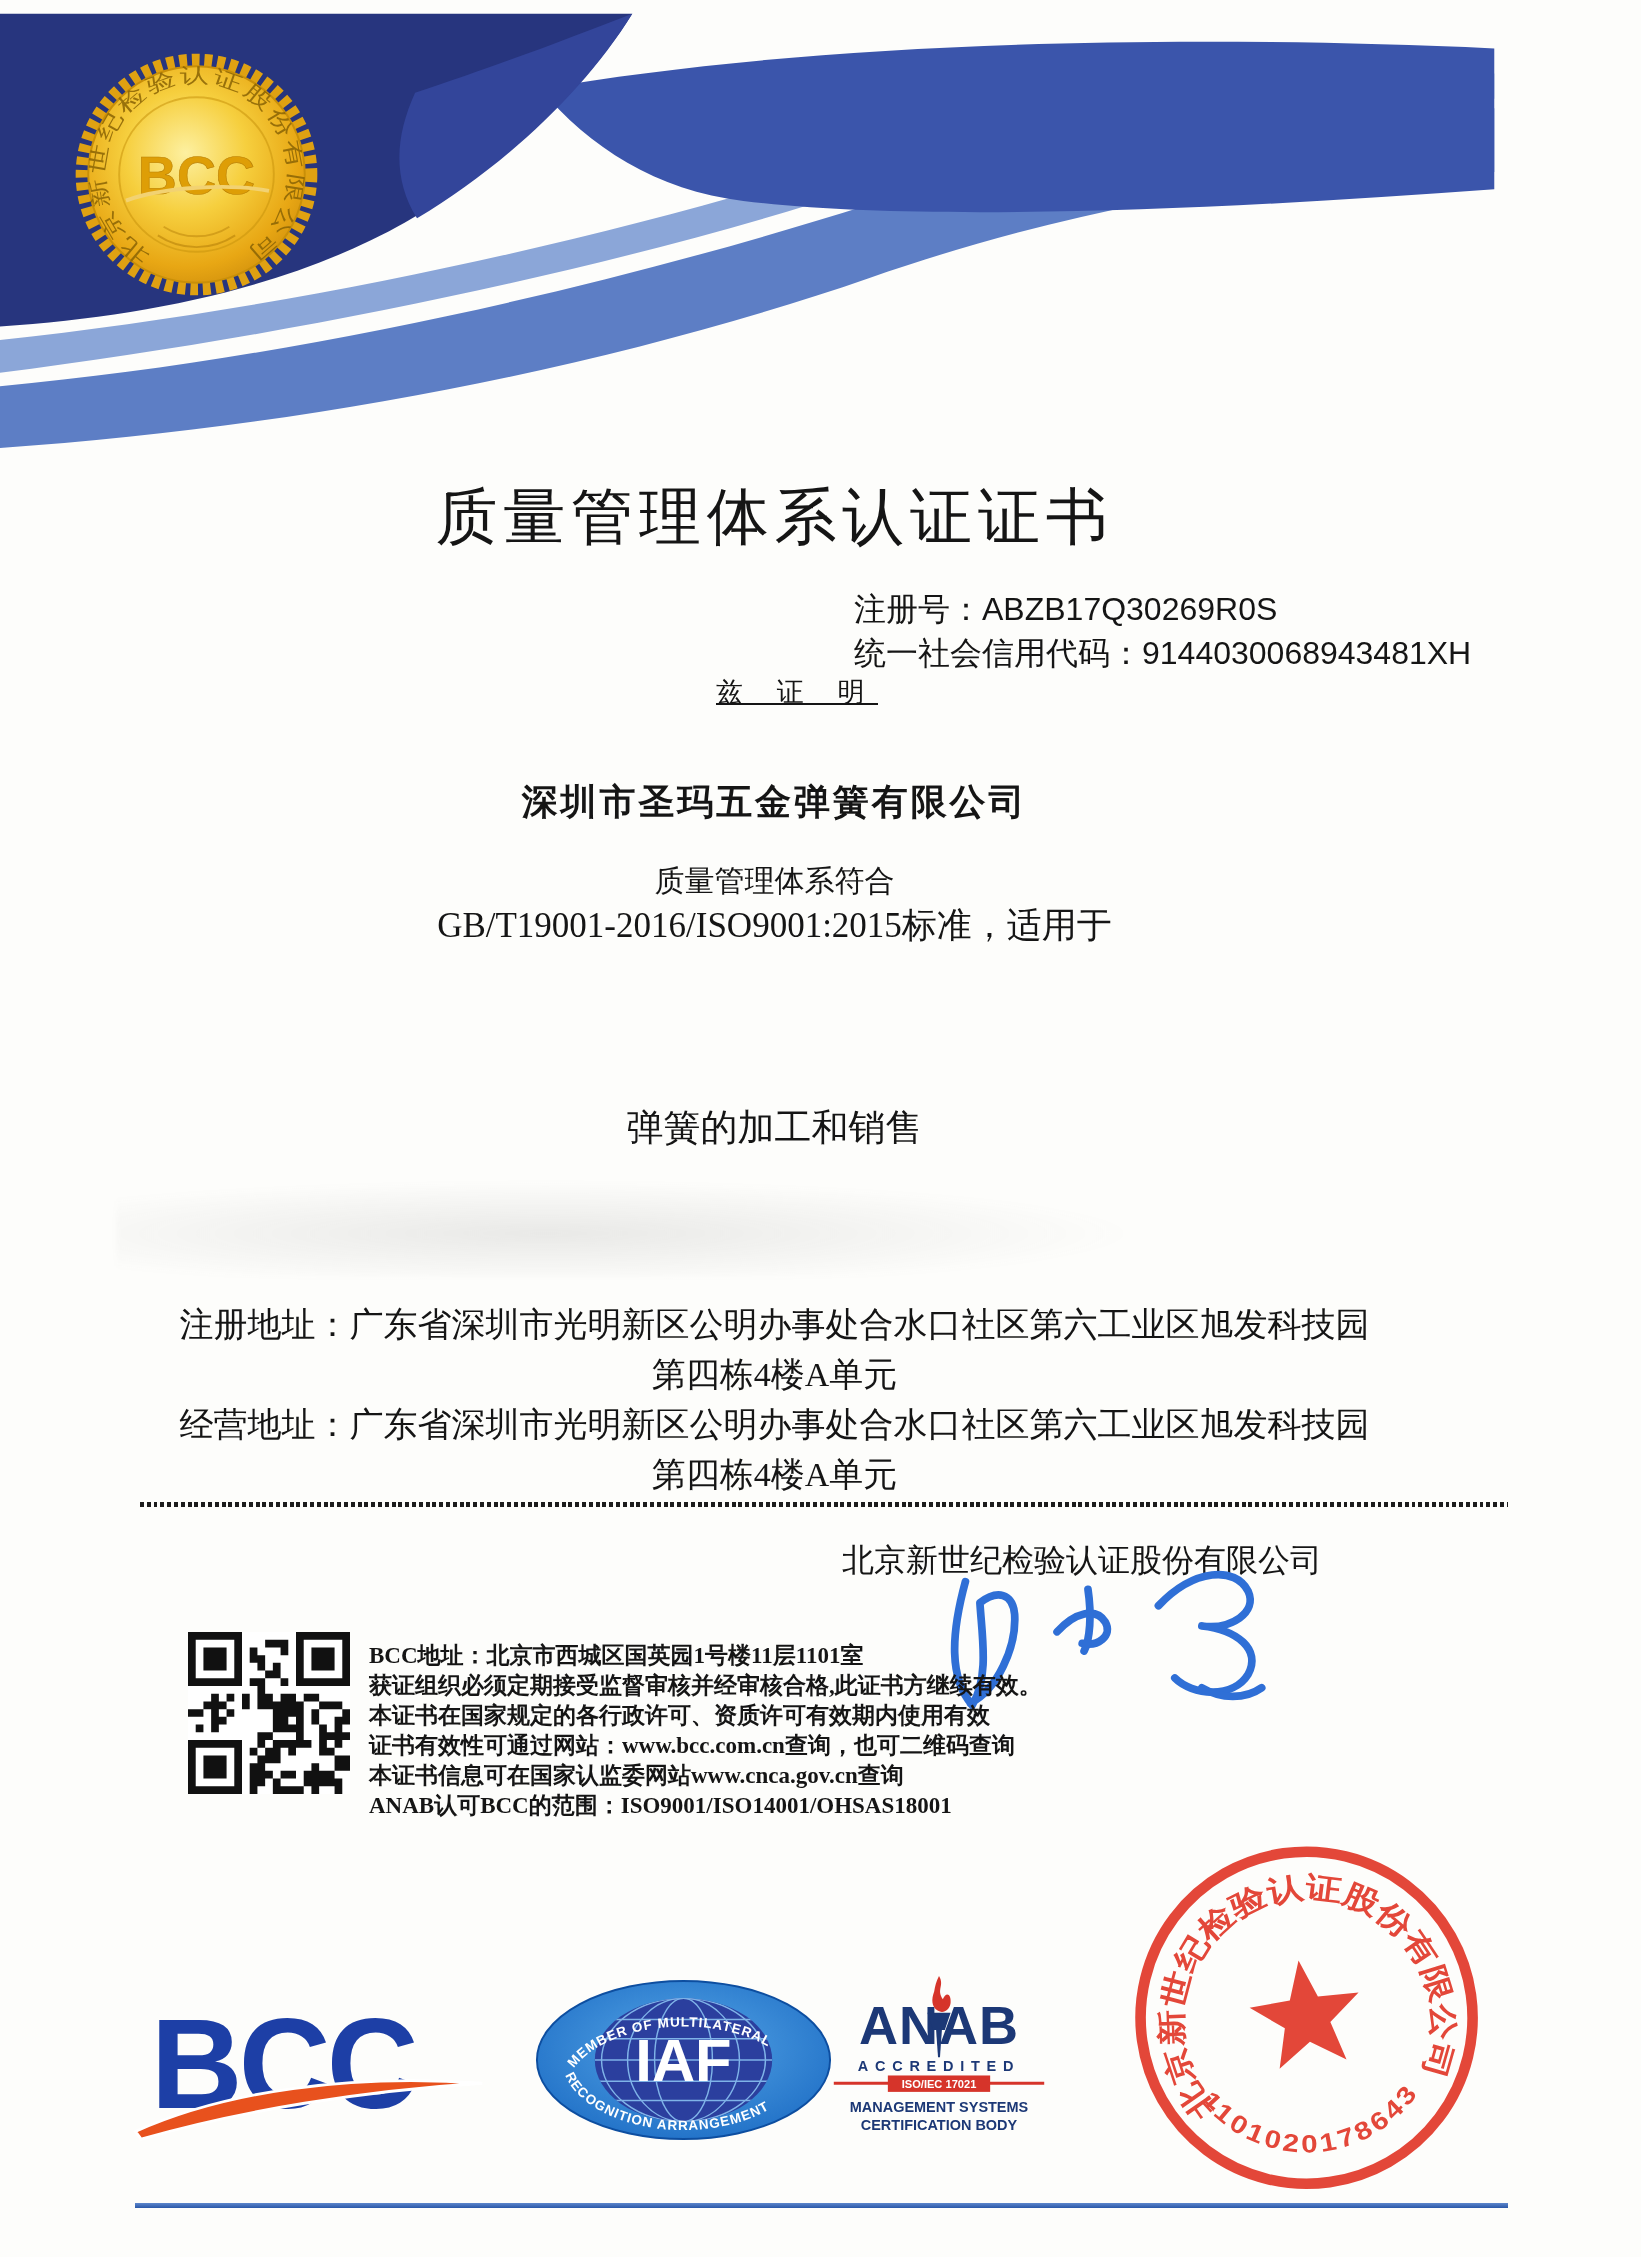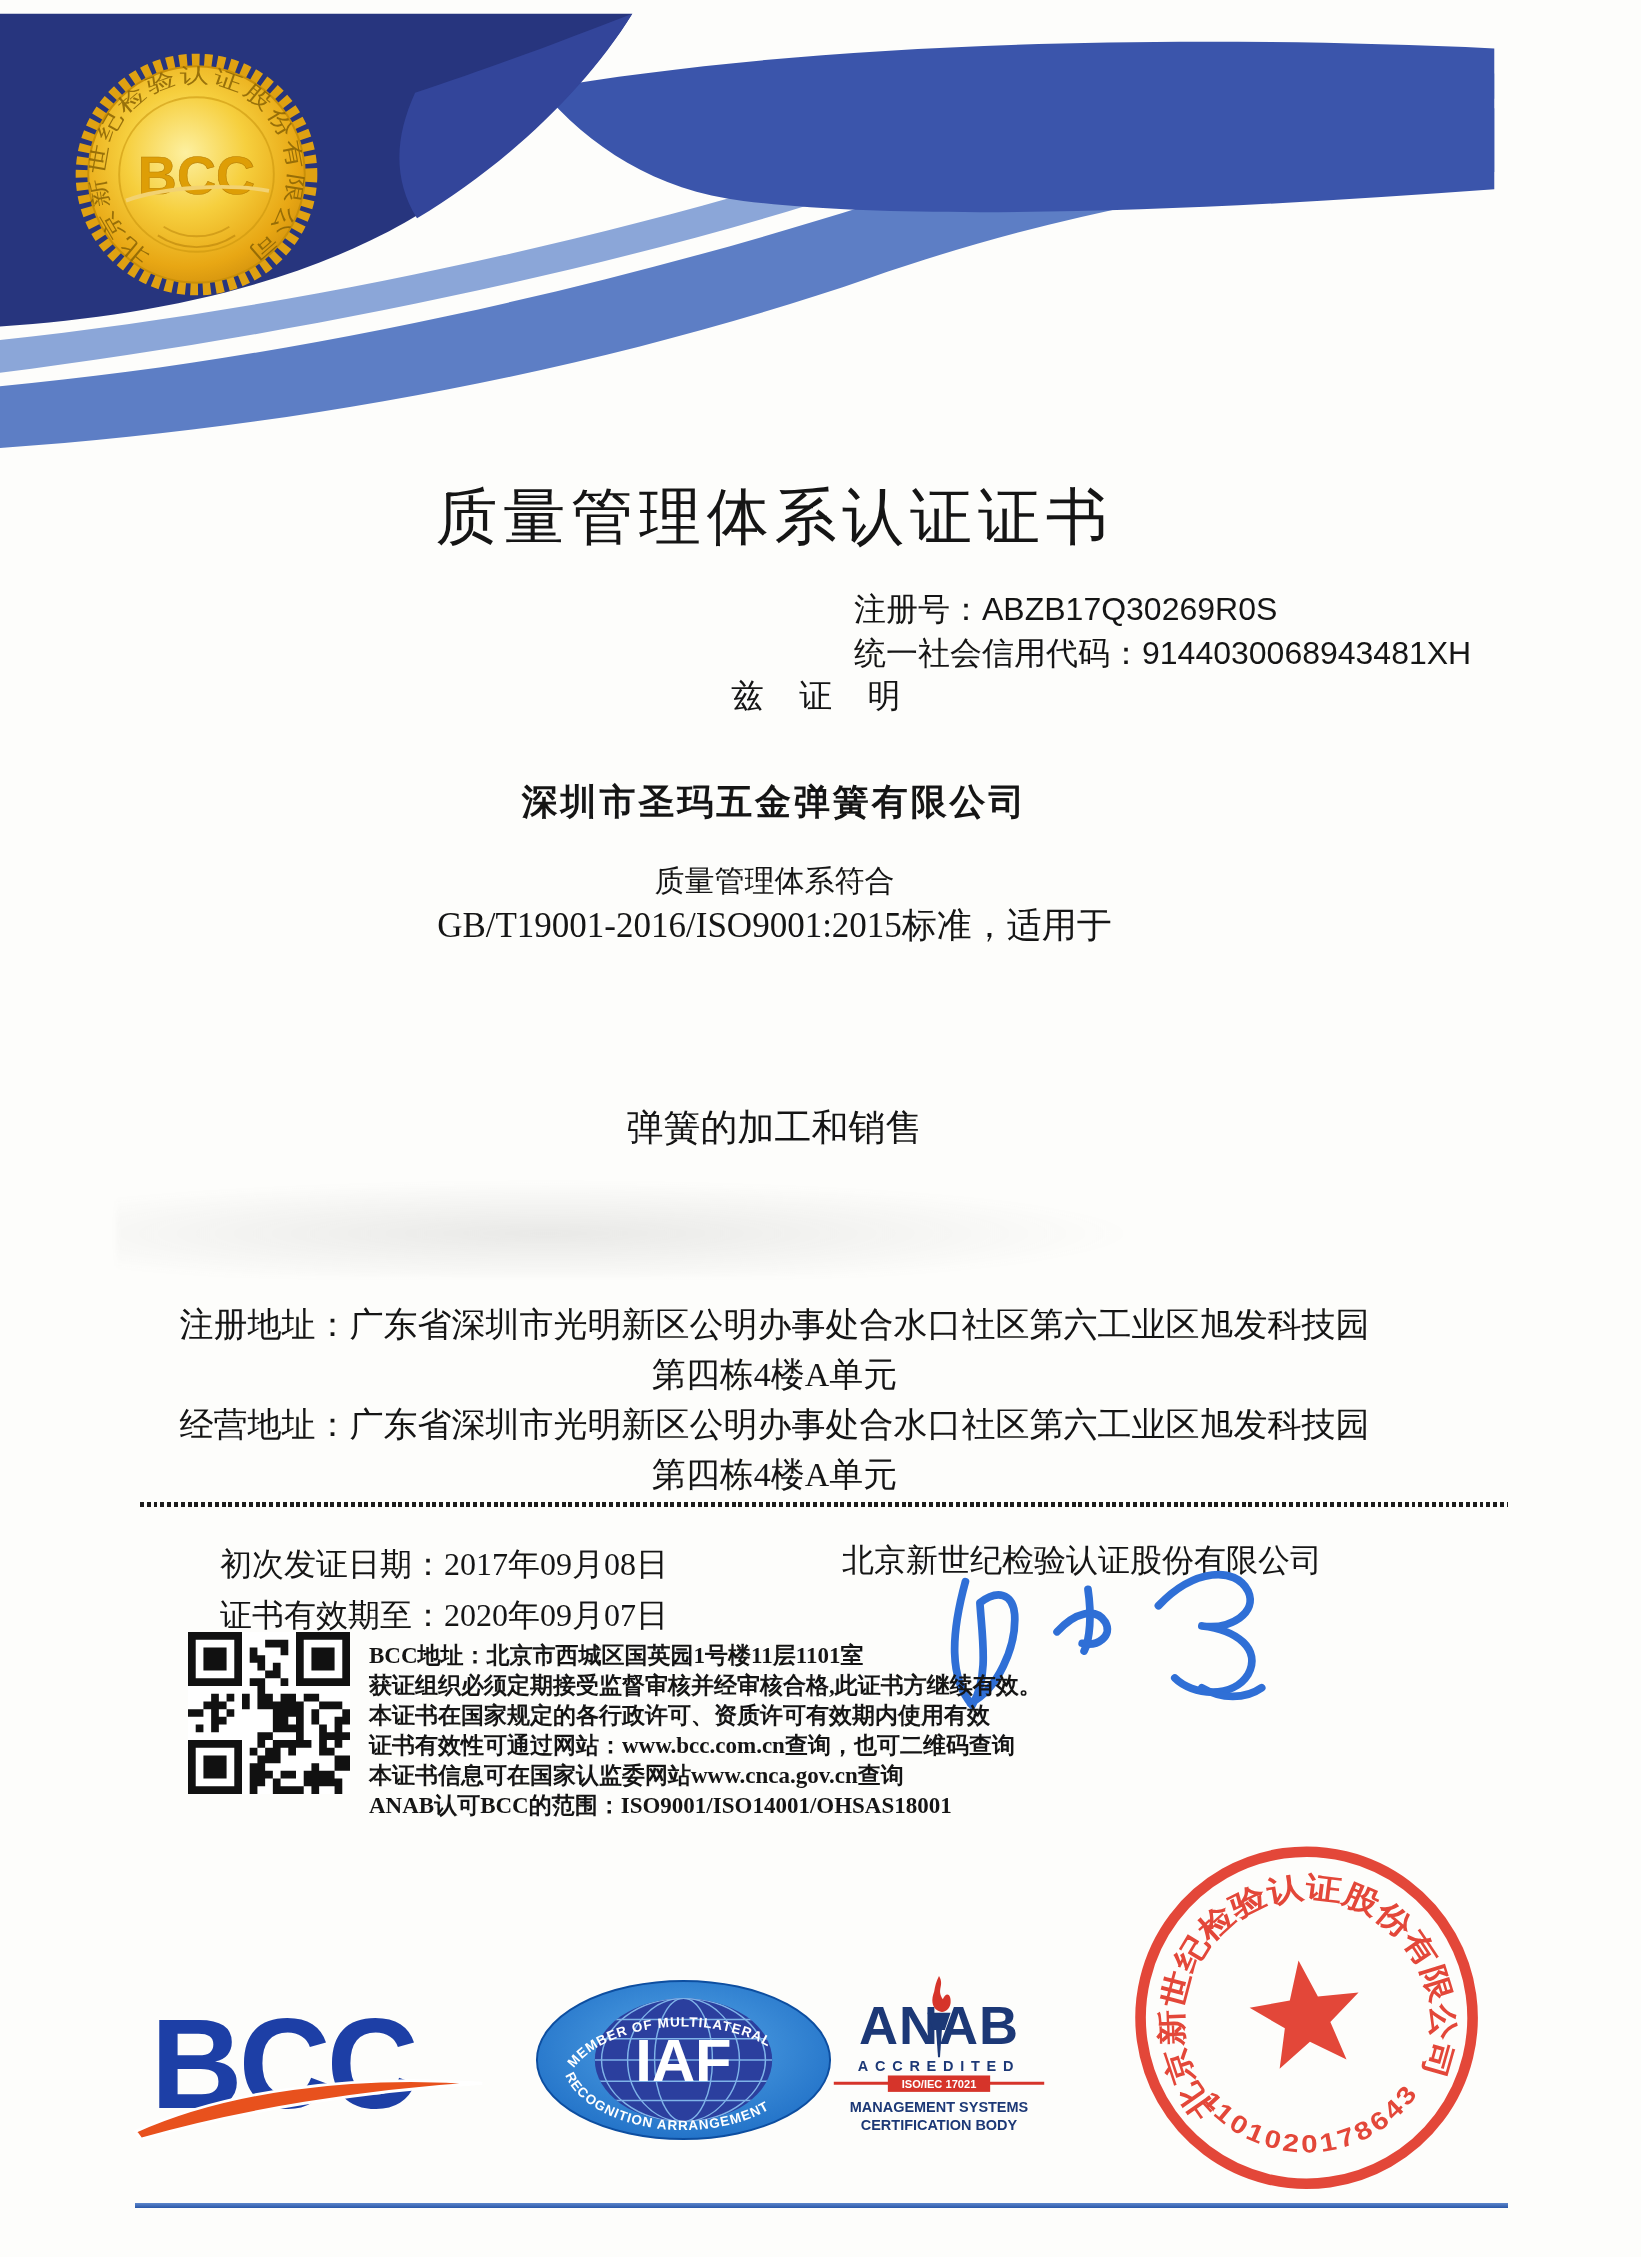--- a/index.html
+++ b/index.html
@@ -7,21 +7,21 @@
     position:relative;width:1641px;height:2257px;margin:0 auto;
     background:#fdfdfb;overflow:hidden;
     font-family:"Liberation Serif","DejaVu Serif",serif;color:#151515;
   }
   .abs{position:absolute;}
   .centered{position:absolute;left:0;right:92px;text-align:center;}
   .hdr-art{position:absolute;top:0;left:0;}
   .medal-svg{position:absolute;top:44px;left:66px;}
   .cert-title{font-size:62px;font-weight:400;letter-spacing:5.8px;top:475px;margin:0;}
   .reg-block{left:854px;top:587px;font-size:32px;line-height:44px;}
-  .certify{left:731px;top:674px;font-size:33px;letter-spacing:13.5px;}
+  .certify{left:716px;top:674px;font-size:27px;letter-spacing:13.5px;text-decoration:underline;}
   .company{top:778px;font-size:36px;font-weight:700;letter-spacing:2.9px;}
   .std1{top:861px;font-size:30px;}
   .std2{top:902px;font-size:35px;}
   .scope{top:1103px;font-size:37px;}
   .smudge{left:116px;top:1180px;width:1023px;height:97px;
     background:radial-gradient(ellipse at 42% 55%,rgba(90,90,90,.12),rgba(0,0,0,0) 70%);
     filter:blur(2.9px);}
   .address{top:1300px;font-size:34px;line-height:50px;}
   .dotline{left:140px;top:1502px;width:1368px;height:4.8px;
     background:repeating-linear-gradient(90deg,#1c1c1c 0 3.9px,transparent 3.9px 6.8px);}
@@ -97,28 +97,20 @@
 
   <div class="centered address">
     <div>注册地址：广东省深圳市光明新区公明办事处合水口社区第六工业区旭发科技园</div>
     <div>第四栋4楼A单元</div>
     <div>经营地址：广东省深圳市光明新区公明办事处合水口社区第六工业区旭发科技园</div>
     <div>第四栋4楼A单元</div>
   </div>
 
   <div class="abs dotline"></div>
 
-  <div class="abs dates">
-    <div>
-      <span>初次发证日期：</span><span>2017年09月08日</span>
-    </div>
-    <div>
-      <span>证书有效期至：</span><span>2020年09月07日</span>
-    </div>
-  </div>
 
   <div class="abs issuer">
     <div>北京新世纪检验认证股份有限公司</div>
   </div>
 
   <svg class="abs sig-svg" width="406" height="193" viewBox="0 0 420 200">
     <g fill="none" stroke="#2f6fd6" stroke-width="8" stroke-linecap="round" stroke-linejoin="round">
       <path d="M55,40 C40,95 38,140 62,168 C80,140 72,95 70,62 C88,48 104,52 106,74 C108,108 88,152 60,166"></path>
       <path d="M150,92 C168,72 190,66 200,82 C208,96 192,108 176,104"></path>
       <path d="M182,48 C186,75 184,100 178,112"></path>

